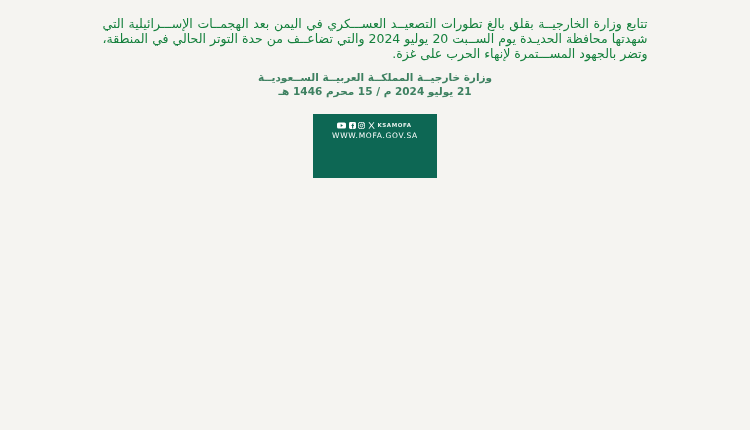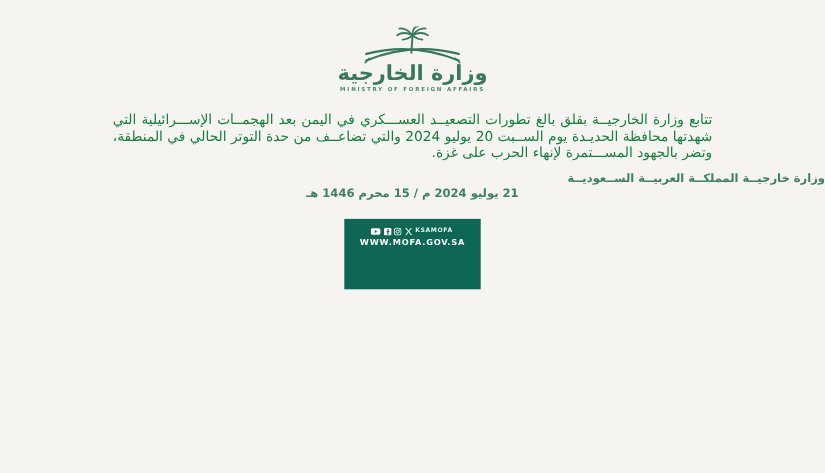--- a/index.html
+++ b/index.html
@@ -25,68 +25,46 @@
     width:545px; margin:17px auto 0; direction:rtl;
     text-align:justify; text-justify:inter-word;
     font-size:12.5px; line-height:14.8px; color:#15803d;
   }
   .statement p { margin-bottom:9px; }
   
   .signature {
     margin-top:10px; text-align:center; direction:rtl;
     color:#3e8161; font-weight:bold;
   }
-  .signature .sig-line1 { font-size:10.5px; line-height:13px;text-align:right; }
+  .signature .sig-line1 { font-size:10.5px; line-height:13px; }
   .signature .sig-line2 { font-size:10.5px; line-height:14px; }
   
   .footer-box {
     width:124px; height:64px; margin:16px auto 0;
     background:#0d6754; padding-top:7px; text-align:center;
   }
   .social-row {
     display:flex; align-items:center; justify-content:center;
     gap:2.5px; height:8px;
   }
   .social-row .icon { display:inline-flex; align-items:center; }
   .handle {
     color:#e8f2ee; font-size:5.5px; font-weight:bold;
     letter-spacing:0.6px; margin-right:1px;
   }
   .website {
-    color:#ffffff; font-size:7.5px; font-weight:bold;
+    color:#ffffff; font-size:7.5px; font-weight:normal;
     letter-spacing:0.7px; margin-top:2px;
   }
 </style>
 </head>
 <body>
 
 <div class="canvas">
 
-  <div class="logo">
-    <svg class="emblem" width="100" height="36" viewBox="0 0 100 36">
-      <g fill="none" stroke="#37795a" stroke-width="1.6" stroke-linecap="round">
-
-        <path d="M8,31 Q50,14 92,25" stroke-width="2.2"></path>
-        <path d="M92,31 Q50,14 8,25" stroke-width="2.2"></path>
-        <path d="M7,33 l4,-4 M93,33 l-4,-4" stroke-width="1.4"></path>
-
-        <path d="M50,8 L49,24" stroke-width="1.8"></path>
-
-        <path d="M50,8 Q42,4 36,8"></path>
-        <path d="M50,8 Q44,1 38,2"></path>
-        <path d="M50,8 Q50,0 55,0"></path>
-        <path d="M50,8 Q56,1 62,2"></path>
-        <path d="M50,8 Q58,4 64,8"></path>
-        <path d="M50,8 Q46,12 41,12"></path>
-        <path d="M50,8 Q54,12 59,12"></path>
-      </g>
-    </svg>
-    <div class="logo-arabic" dir="rtl">وزارة الخارجية</div>
-    <div class="logo-english">MINISTRY OF FOREIGN AFFAIRS</div>
-  </div>
 
   <div class="statement">
     <p>تتابع وزارة الخارجيــة بقلق بالغ تطورات التصعيــد العســـكري في اليمن بعد الهجمــات الإســـرائيلية التي شهدتها محافظة الحديـدة يوم الســبت 20 يوليو 2024 والتي تضاعــف من حدة التوتر الحالي في المنطقة، وتضر بالجهود المســـتمرة لإنهاء الحرب على غزة.</p>
   </div>
 
   <div class="signature">
     <div class="sig-line1">وزارة خارجيــة المملكــة العربيــة الســعوديــة</div>
     <div class="sig-line2" dir="rtl">21 يوليو 2024 م / 15 محرم 1446 هـ</div>
   </div>
 

